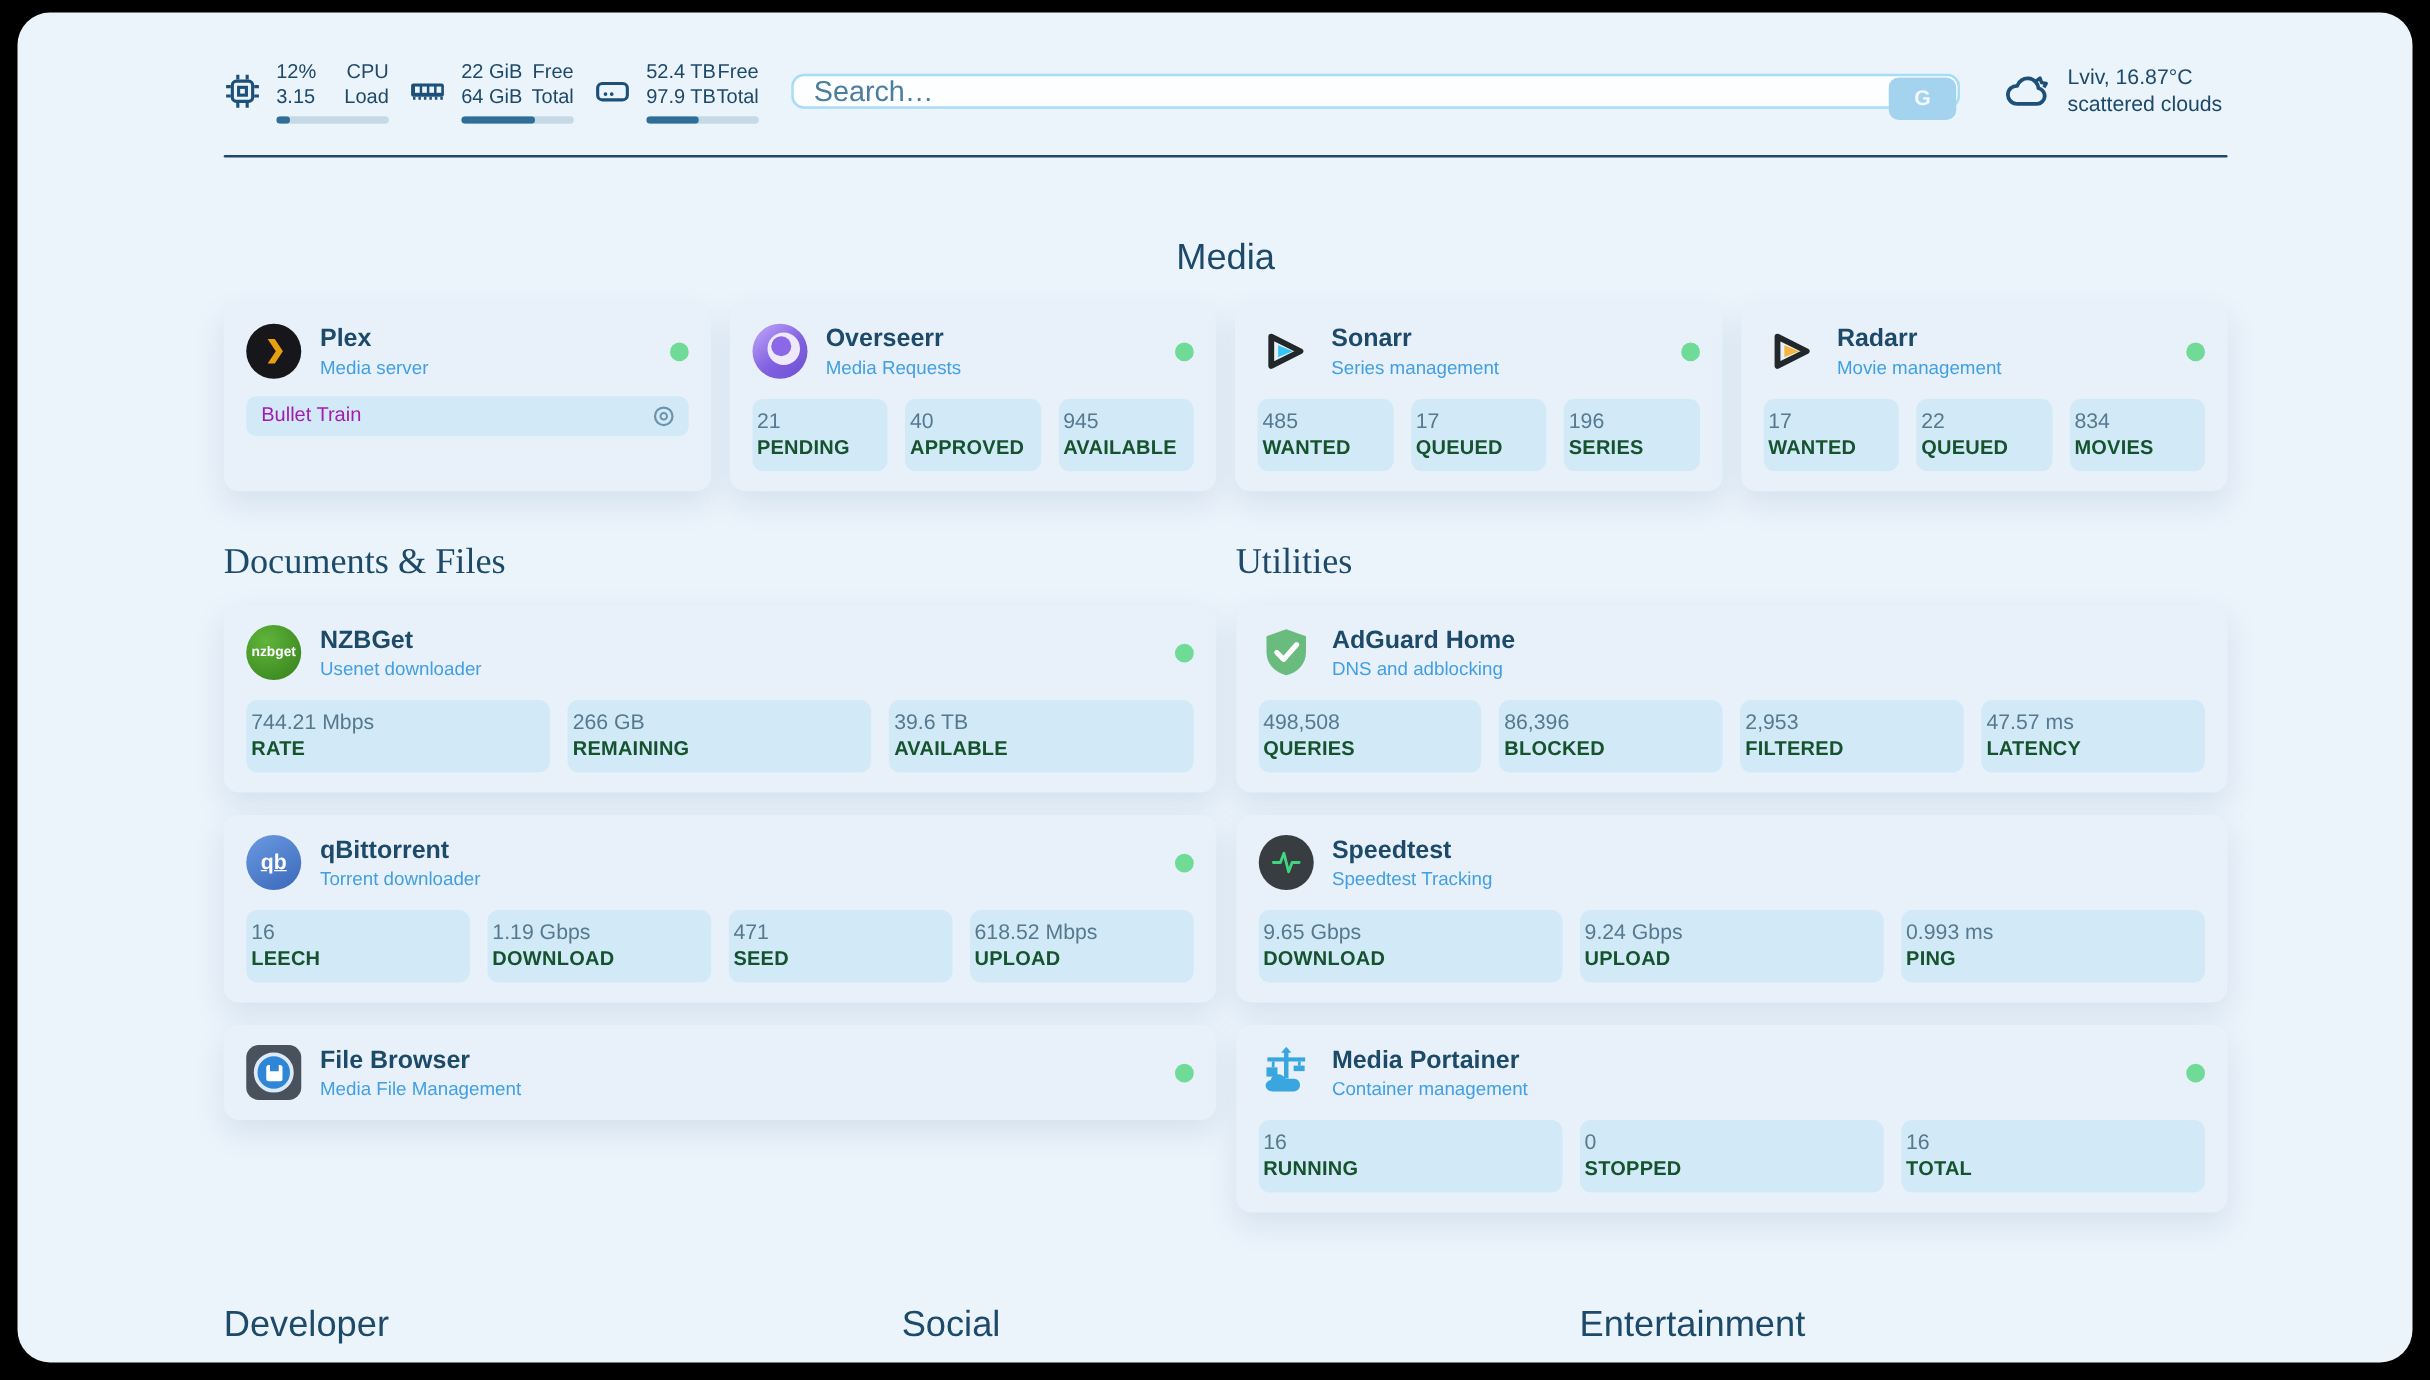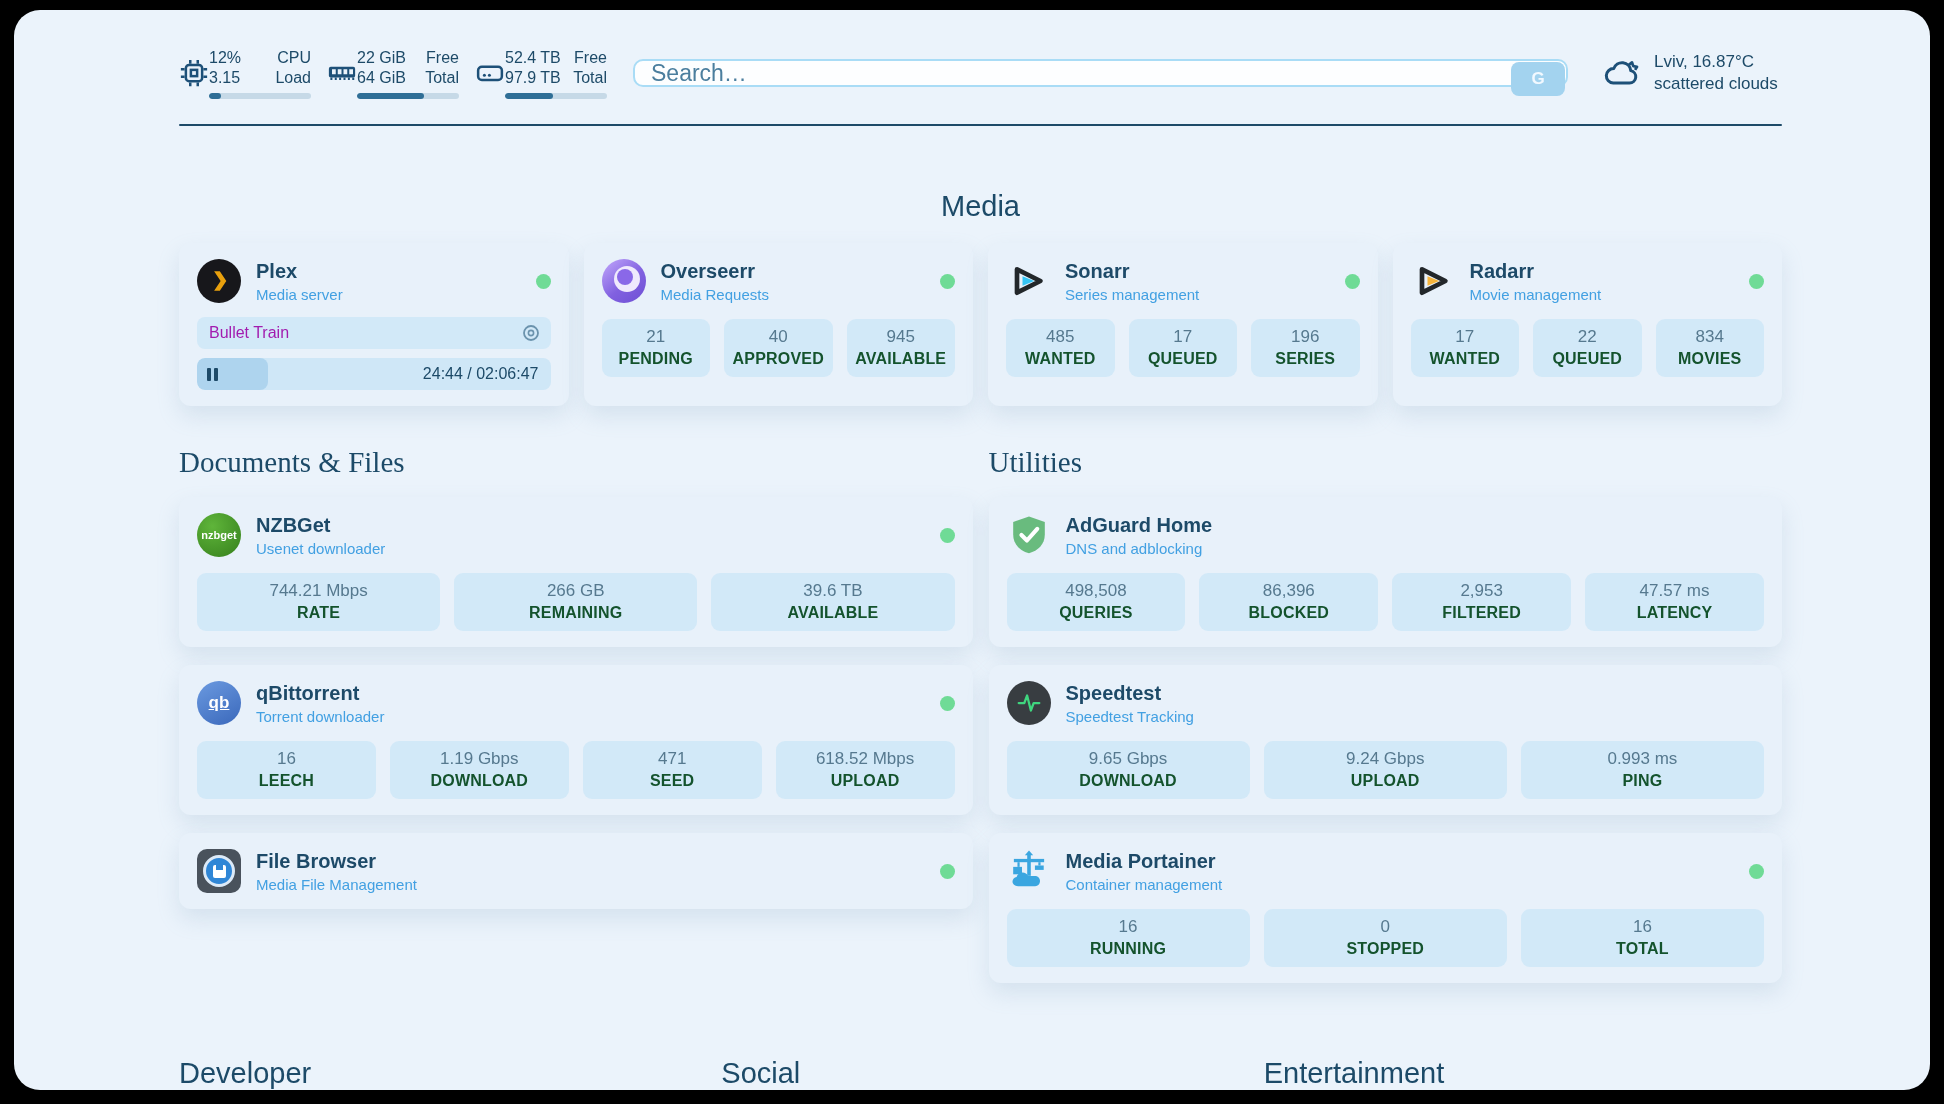--- a/index.html
+++ b/index.html
@@ -4,21 +4,21 @@
 <style>
   * { margin:0; padding:0; box-sizing:border-box; }
   html,body { width:1944px; height:1104px; background:#000; font-family:"Liberation Sans",sans-serif; overflow:hidden; }
   .app {
     position:absolute; left:14px; top:10px; width:1916px; height:1080px;
     background:#ebf3fb; border-radius:26px; padding:34px 148px 40px 165px; overflow:hidden;
   }
   
   .header { display:flex; align-items:center; height:58px; }
   .sys-stats { display:flex; gap:16px; }
-  .stat { display:flex; align-items:center; width:132px; }
+  .stat { display:flex; align-items:center; gap:12px; width:132px; }
   .stat .hw-icon { width:30px; height:30px; color:#1d5078; flex:0 0 auto; }
   .stat-body { flex:1; }
   .stat-rows { display:flex; justify-content:space-between; font-size:16px; color:#1d4a68; line-height:1.25; font-weight:500; }
   .stat-vals { text-align:left; }
   .stat-labs { text-align:right; }
   .stat-bar { margin-top:5px; height:6px; border-radius:3px; background:#c6d9e7; overflow:hidden; }
   .stat-fill { height:100%; border-radius:3px; background:#2f6e96; }
   .search-wrap { flex:1; margin:0 34px 0 26px; position:relative; }
   .search-input {
     width:100%; height:28px; border:2px solid #a9dcf6; border-radius:10px; background:#fdfeff;
@@ -48,21 +48,21 @@
   }
   .app-head { display:flex; align-items:center; gap:15px; }
   .app-icon { width:44px; height:44px; flex:0 0 auto; position:relative; }
   .app-meta { flex:1; }
   .app-name { font-size:20px; font-weight:600; color:#1d4a68; }
   .app-sub { font-size:15px; color:#42a0e2; margin-top:3px; }
   .dot { width:15px; height:15px; border-radius:50%; background:#6fdb96; flex:0 0 auto; }
   .stats-row { display:grid; gap:14px; margin-top:16px; }
   .cols-3 { grid-template-columns:repeat(3,1fr); }
   .cols-4 { grid-template-columns:repeat(4,1fr); }
-  .pill { background:#d2e9f8; border-radius:9px; text-align:center; padding:8px 4px 9px; }
+  .pill { background:#d2e9f8; border-radius:9px; text-align:left; padding:8px 4px 9px; }
   .pill-value { font-size:17px; color:#56798f; }
   .pill-label { font-size:16px; font-weight:700; color:#14532d; margin-top:3px; letter-spacing:.2px; }
   
   .np-pill { margin-top:14px; background:#d2e9f8; border-radius:8px; height:32px; display:flex; align-items:center; padding:0 10px 0 12px; }
   .np-title { flex:1; font-size:16px; font-weight:500; color:#a21caf; }
   .np-pill .disc { width:20px; height:20px; color:#6b93ad; }
   .np-prog { margin-top:9px; background:#cfe7f7; border-radius:8px; height:32px; position:relative; overflow:hidden; }
   .np-fill { position:absolute; left:0; top:0; bottom:0; background:#aed4ee; border-radius:8px; display:flex; align-items:center; padding-left:10px; }
   .pause { display:flex; gap:3px; }
   .pause i { display:block; width:4px; height:13px; background:#1d4a68; border-radius:1px; }
@@ -201,29 +201,20 @@
         </div>
         <div class="dot"></div>
       </div>
       <div class="np-pill">
         <span class="np-title">Bullet Train</span>
         <svg class="disc" viewBox="0 0 20 20">
           <circle cx="10" cy="10" r="7" fill="none" stroke="currentColor" stroke-width="1.8"></circle>
           <circle cx="10" cy="10" r="2.6" fill="none" stroke="currentColor" stroke-width="1.6"></circle>
         </svg>
       </div>
-      <div class="np-prog">
-        <div class="np-fill" style="width: 20%;">
-          <span class="pause">
-              <i></i>
-              <i></i>
-            </span>
-        </div>
-        <span class="np-time">24:44 / 02:06:47</span>
-      </div>
     </div>
 
     <div class="card">
       <div class="app-head">
         <div class="circle ovs-c app-icon">
           <div class="ovs-inner"></div>
             <div class="ovs-pupil"></div>
         </div>
         <div class="app-meta">
           <div class="app-name">Overseerr</div>

